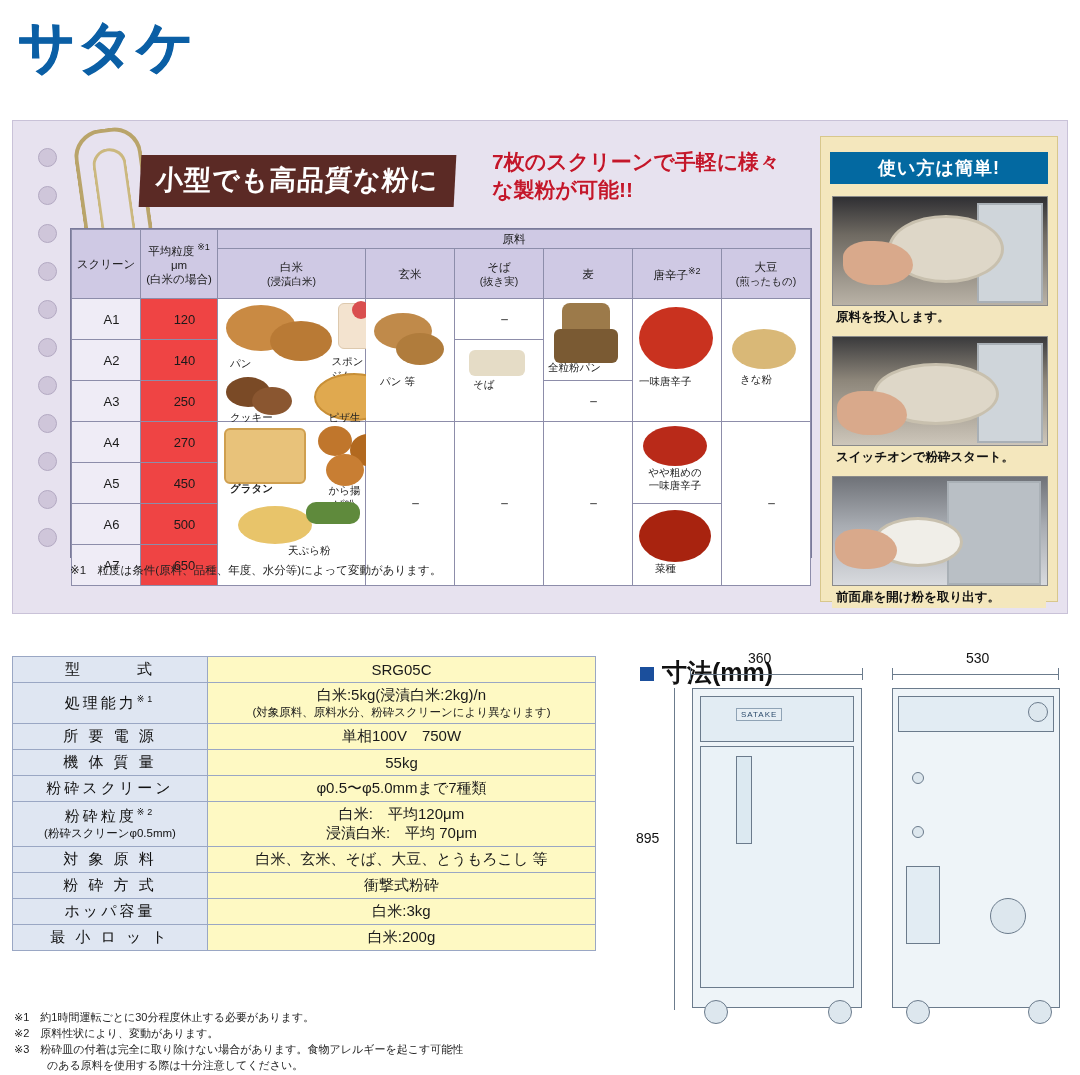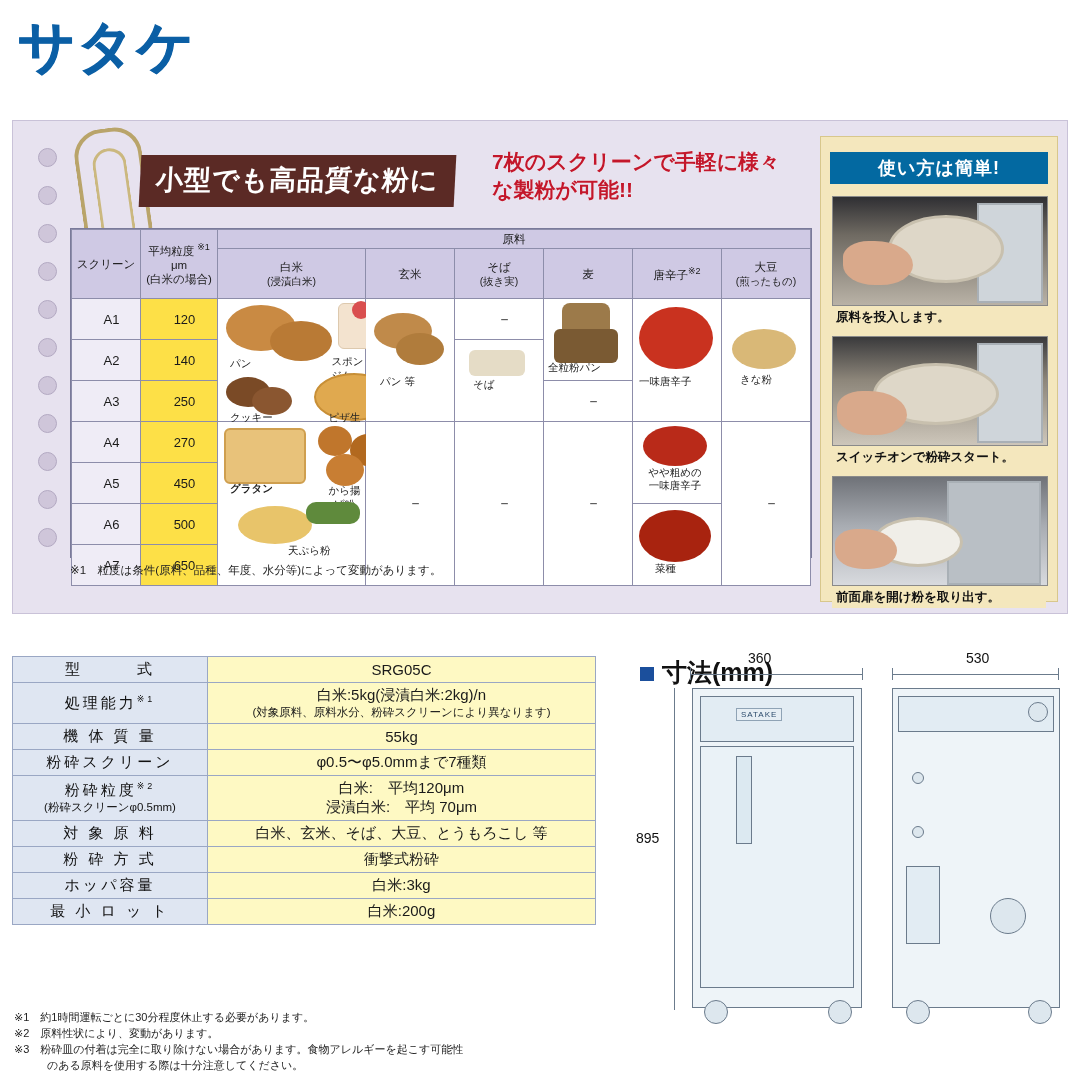--- a/index.html
+++ b/index.html
@@ -71,21 +71,21 @@
   }
   table.main thead th{
     background:#cfc9e4;font-weight:normal;font-size:11.5px;line-height:1.25;
     padding:2px;
   }
   .colhdr{height:50px;}
   .screen-col{width:64px;}
   .size-col{width:72px;}
   .mat-col{width:84px;}
   td.idc{background:#efecf6;font-size:13px;height:38px;}
-  td.num{background:#fde047;font-size:13px;}
+  td.num{background:#ef4444;font-size:13px;}
   td.cell{position:relative;background:#fff;font-size:11px;}
   .dash{font-size:15px;color:#333;}
   .cap{font-size:10.5px;color:#222;}
   
   .blob{position:absolute;border-radius:50%;}
   .note{
     position:absolute;left:70px;top:562px;width:760px;
     font-size:11.5px;line-height:1.5;color:#222;
   }
   
@@ -347,20 +347,24 @@
     <td class="v">SRG05C</td>
   </tr>
   <tr>
     <td class="k"><span>処理能力</span><span class="sup">※1</span></td>
     <td class="v">
       <div>白米:5kg(浸漬白米:2kg)/n</div>
       <div class="small">(対象原料、原料水分、粉砕スクリーンにより異なります)</div>
     </td>
   </tr>
   <tr>
+    <td class="k">所 要 電 源</td>
+    <td class="v">単相100V　750W</td>
+  </tr>
+  <tr>
     <td class="k">機 体 質 量</td>
     <td class="v">55kg</td>
   </tr>
   <tr>
     <td class="k">粉砕スクリーン</td>
     <td class="v">φ0.5〜φ5.0mmまで7種類</td>
   </tr>
   <tr>
     <td class="k">
       <div><span>粉砕粒度</span><span class="sup">※2</span></div>

